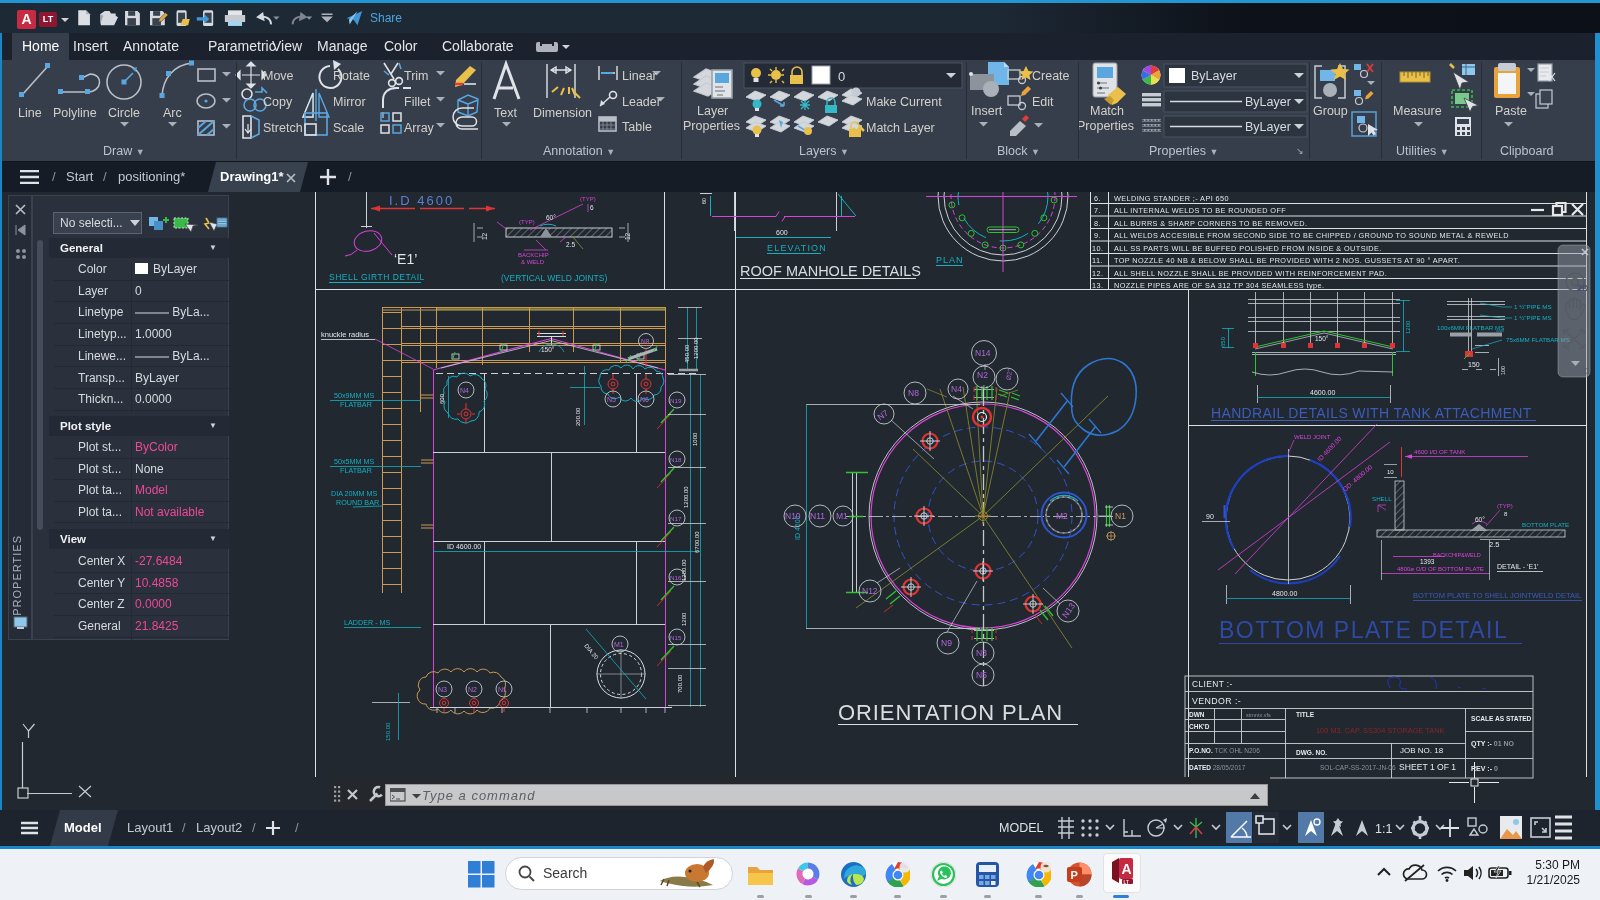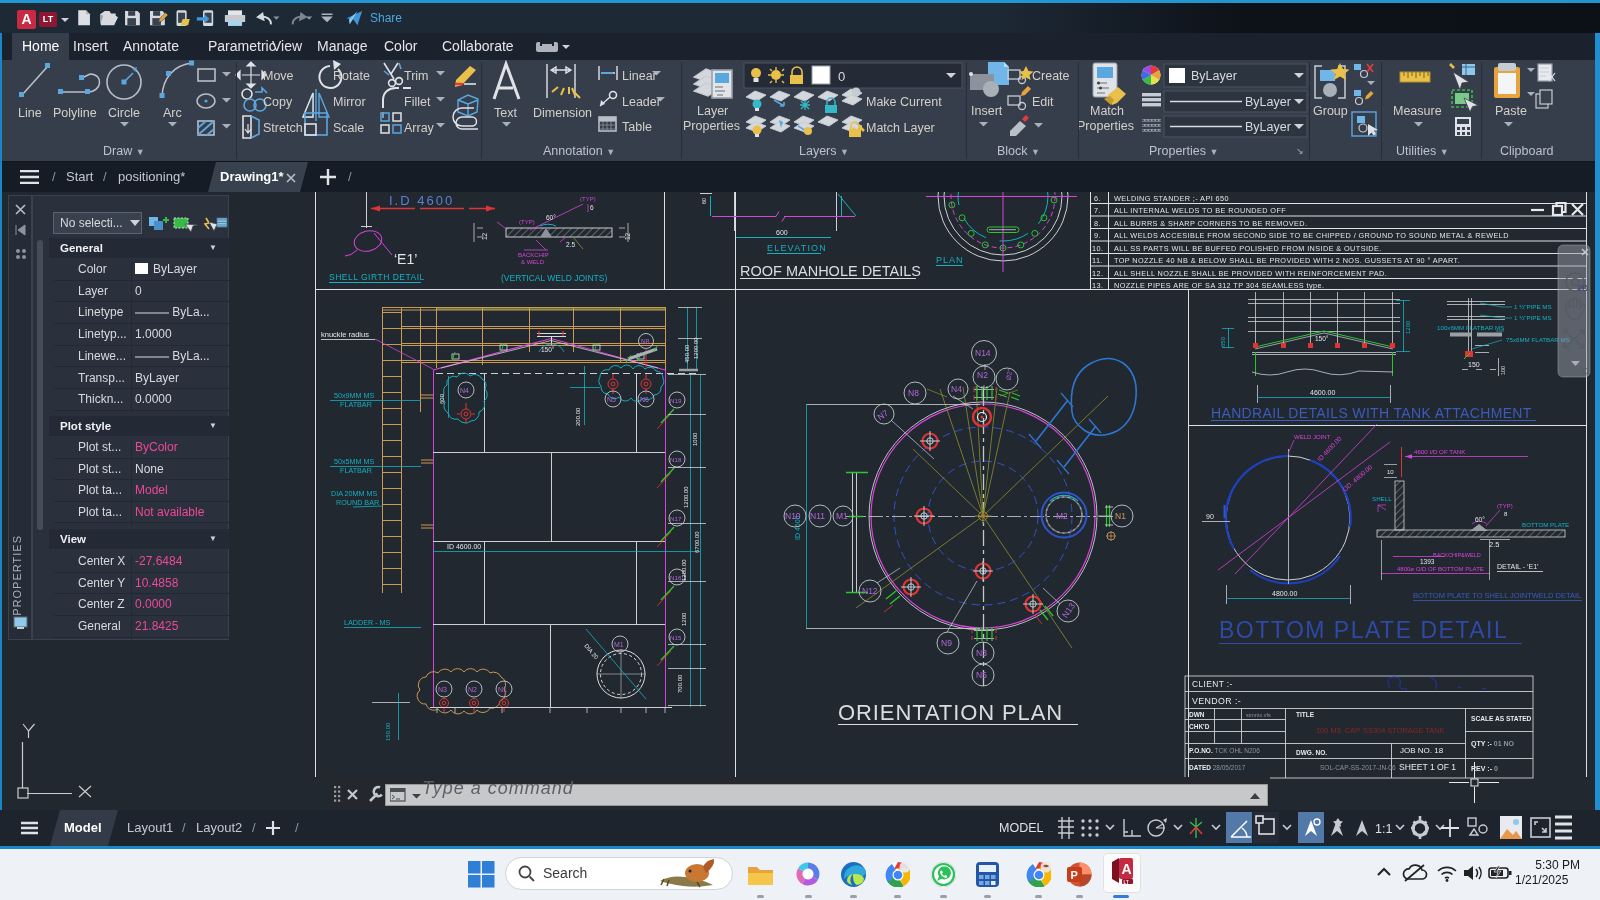--- a/index.html
+++ b/index.html
@@ -23,21 +23,21 @@
   .plabel .car{color:#aab0ba;font-size:9px;}
   
   #doctabs{left:0;top:162px;width:1600px;height:30px;background:#161c26;}
   #doctabs .dtab{position:absolute;top:0;height:30px;line-height:30px;font-size:13px;color:#c3c8cf;}
   #doctabs .dactive{background:#38414e;color:#fff;font-weight:bold;}
   
   #canvas{left:0;top:192px;width:1600px;height:618px;background:#212830;}
   
   #cmddock{left:330px;top:585px;width:940px;height:33px;background:#24272c;}
   #cmdbar{left:55px;top:7px;width:883px;height:22px;background:#c7c8ca;border:1px solid #97989a;}
-  #cmdtext{position:absolute;left:92px;top:1px;font-style:italic;color:#5d6167;font-size:18px;letter-spacing:1px;}
+  #cmdtext{position:absolute;left:92px;top:11px;font-style:italic;color:#5d6167;font-size:13px;letter-spacing:1px;}
   
   .phead{position:absolute;left:41px;top:0;width:180px;height:20px;background:#242a35;color:#f0f1f3;font-weight:bold;font-size:11.5px;line-height:20px;padding-left:11px;}
   .phead .hcar{position:absolute;right:12px;top:0;font-size:8px;color:#cfd3d9;}
   .prow{position:absolute;left:46px;width:175px;height:21.7px;font-size:12px;color:#d7dade;border-bottom:1px solid #222834;}
   .prow .pl{position:absolute;left:24px;top:3px;white-space:nowrap;}
   .prow .pv{position:absolute;left:77px;top:3px;white-space:nowrap;border-left:1px solid #222834;padding-left:3px;width:90px;height:21px;}
   .prow .gray{color:#ec4899;}
   .sw{display:inline-block;width:13px;height:11px;background:#fff;margin-right:5px;vertical-align:-1px;}
   
   #statusbar{left:0;top:810px;width:1600px;height:36px;background:#1e242e;}
@@ -1354,15 +1354,15 @@
           <path d="M17 3 a10 10 0 0 1 0 12"></path>
         </g>
       </svg>
     <svg class="abs" style="left:1488px;top:15px" width="24" height="18">
         <rect x="1" y="4" width="19" height="10" rx="2.5" fill="none" stroke="#222" stroke-width="1.6"></rect>
         <rect x="21" y="7" width="2.5" height="4" fill="#222"></rect>
         <rect x="3" y="6" width="12" height="6" fill="#222"></rect>
         <path d="M10 2 l-4 6 h4 l-2 6 5 -7 h-4 l3 -5z" fill="#222" stroke="#eef1f6" stroke-width=".7"></path>
       </svg>
     <div class="abs" style="left:1522px;top:9px;width:58px;text-align:right;color:#191919;font-size:12px;">5:30 PM</div>
-    <div class="abs" style="left:1515px;top:24px;width:65px;color:#191919;font-size:12px;">1/21/2025</div>
+    <div class="abs" style="left:1515px;top:24px;width:65px;text-align:right;color:#191919;font-size:12px;">1/21/2025</div>
   </div>
 </div>
 
 </body></html>

